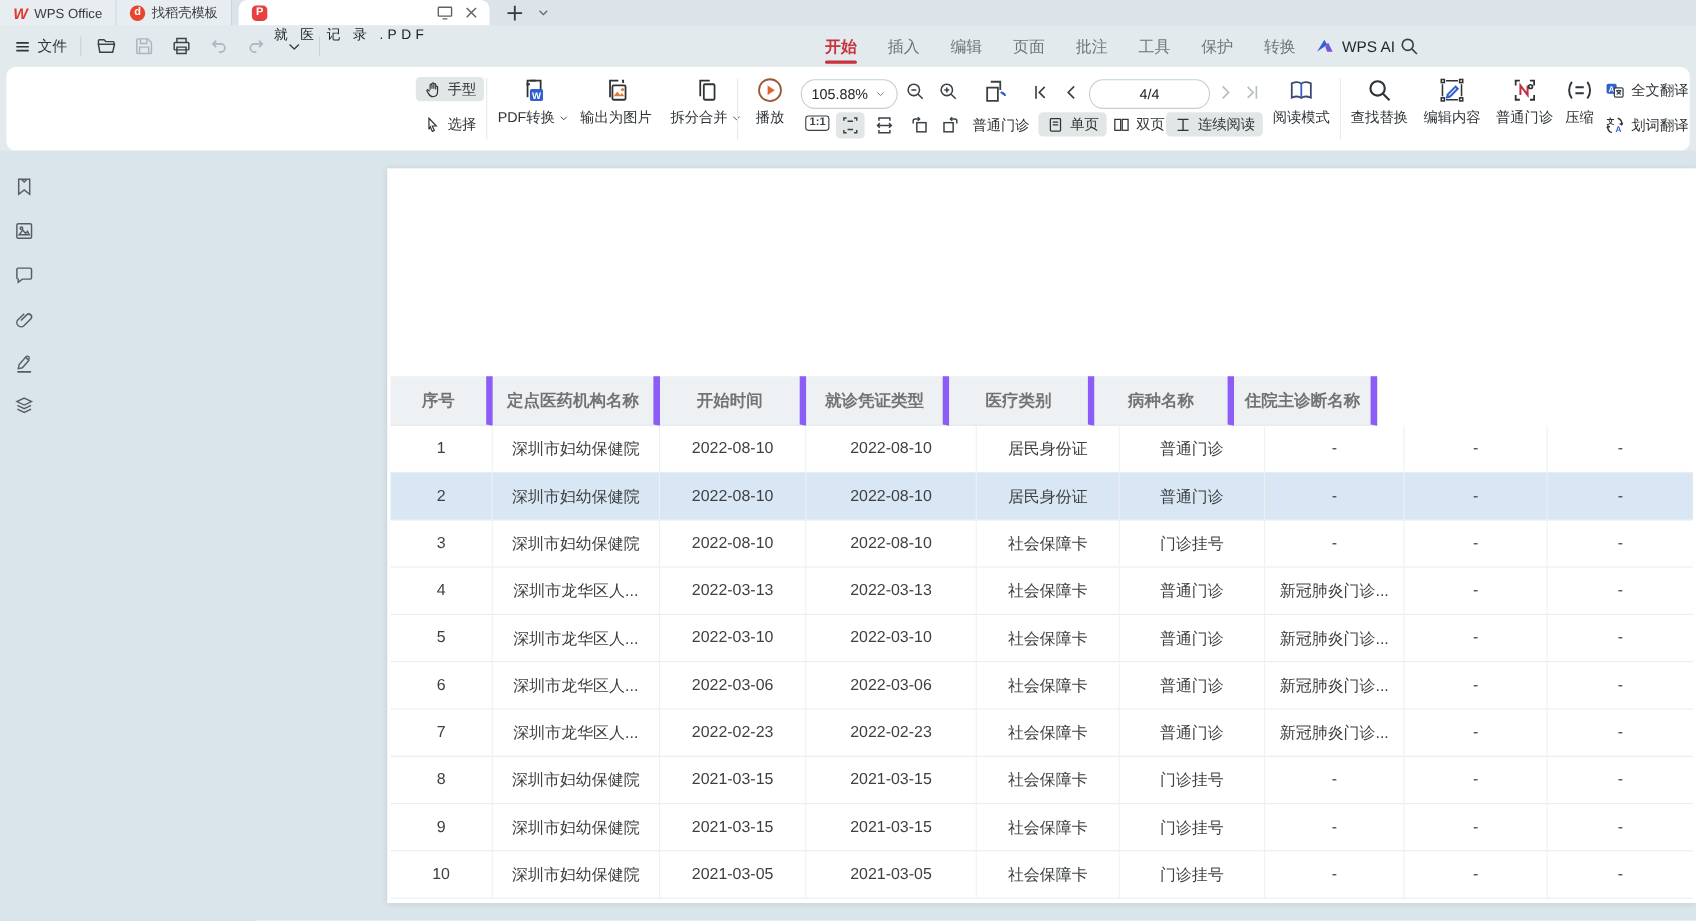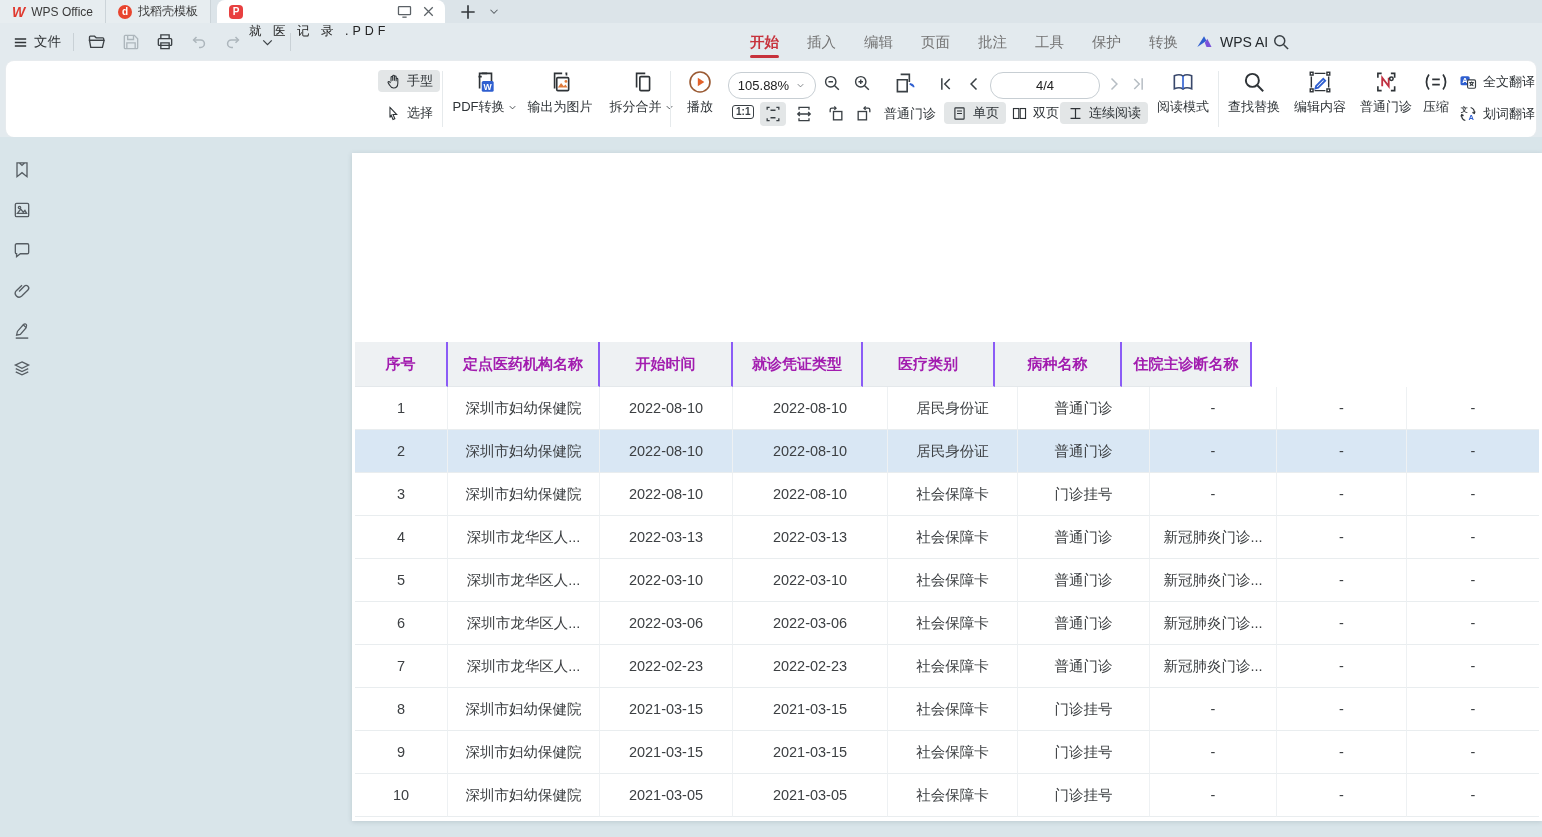--- a/index.html
+++ b/index.html
@@ -50,21 +50,21 @@
   .onebox{font-size:10px;font-weight:bold;border:1.5px solid #3a4045;border-radius:3px;padding:1px 3px;color:#3a4045;line-height:1;}
 
   
   .canvas{position:absolute;top:137px;left:0;right:0;bottom:0;background:#d9e5ea;}
   .strip-ic{position:absolute;left:12px;width:21px;height:21px;color:#565d63;}
   .page{position:absolute;left:352px;top:16px;width:1190px;height:668px;background:#fff;box-shadow:0 1px 5px rgba(60,80,90,.18);}
   .doc-table{position:absolute;left:3px;top:189px;width:1184px;font-size:14.5px;color:#3d4043;}
   .tr{display:flex;}
   .tr .td{display:flex;align-items:center;justify-content:center;box-sizing:border-box;border-right:1px solid #eef1f3;border-bottom:1px solid #e9edef;height:43px;text-align:center;overflow:hidden;}
   .tr .td:last-child{border-right:none;}
-  .tr.head .td{height:45px;background:#eef1f3;font-weight:bold;font-size:15px;color:#a21caf;border-right:2px solid #8b5cf6;border-bottom:1px solid #e4e8eb;}
+  .tr.head .td{height:45px;background:#eef1f3;font-weight:bold;font-size:15px;color:#737373;border-right:6px solid #8b5cf6;border-bottom:1px solid #e4e8eb;}
   .tr.hl .td{background:#d9e7f4;}
 </style>
 </head>
 <body>
 
 <svg width="0" height="0" style="position:absolute">
   <defs>
     <symbol id="i-menu" viewBox="0 0 24 24">
         <g fill="none" stroke="currentColor" stroke-width="2">
           <path d="M4 7h16M4 12h16M4 17h16"></path>

